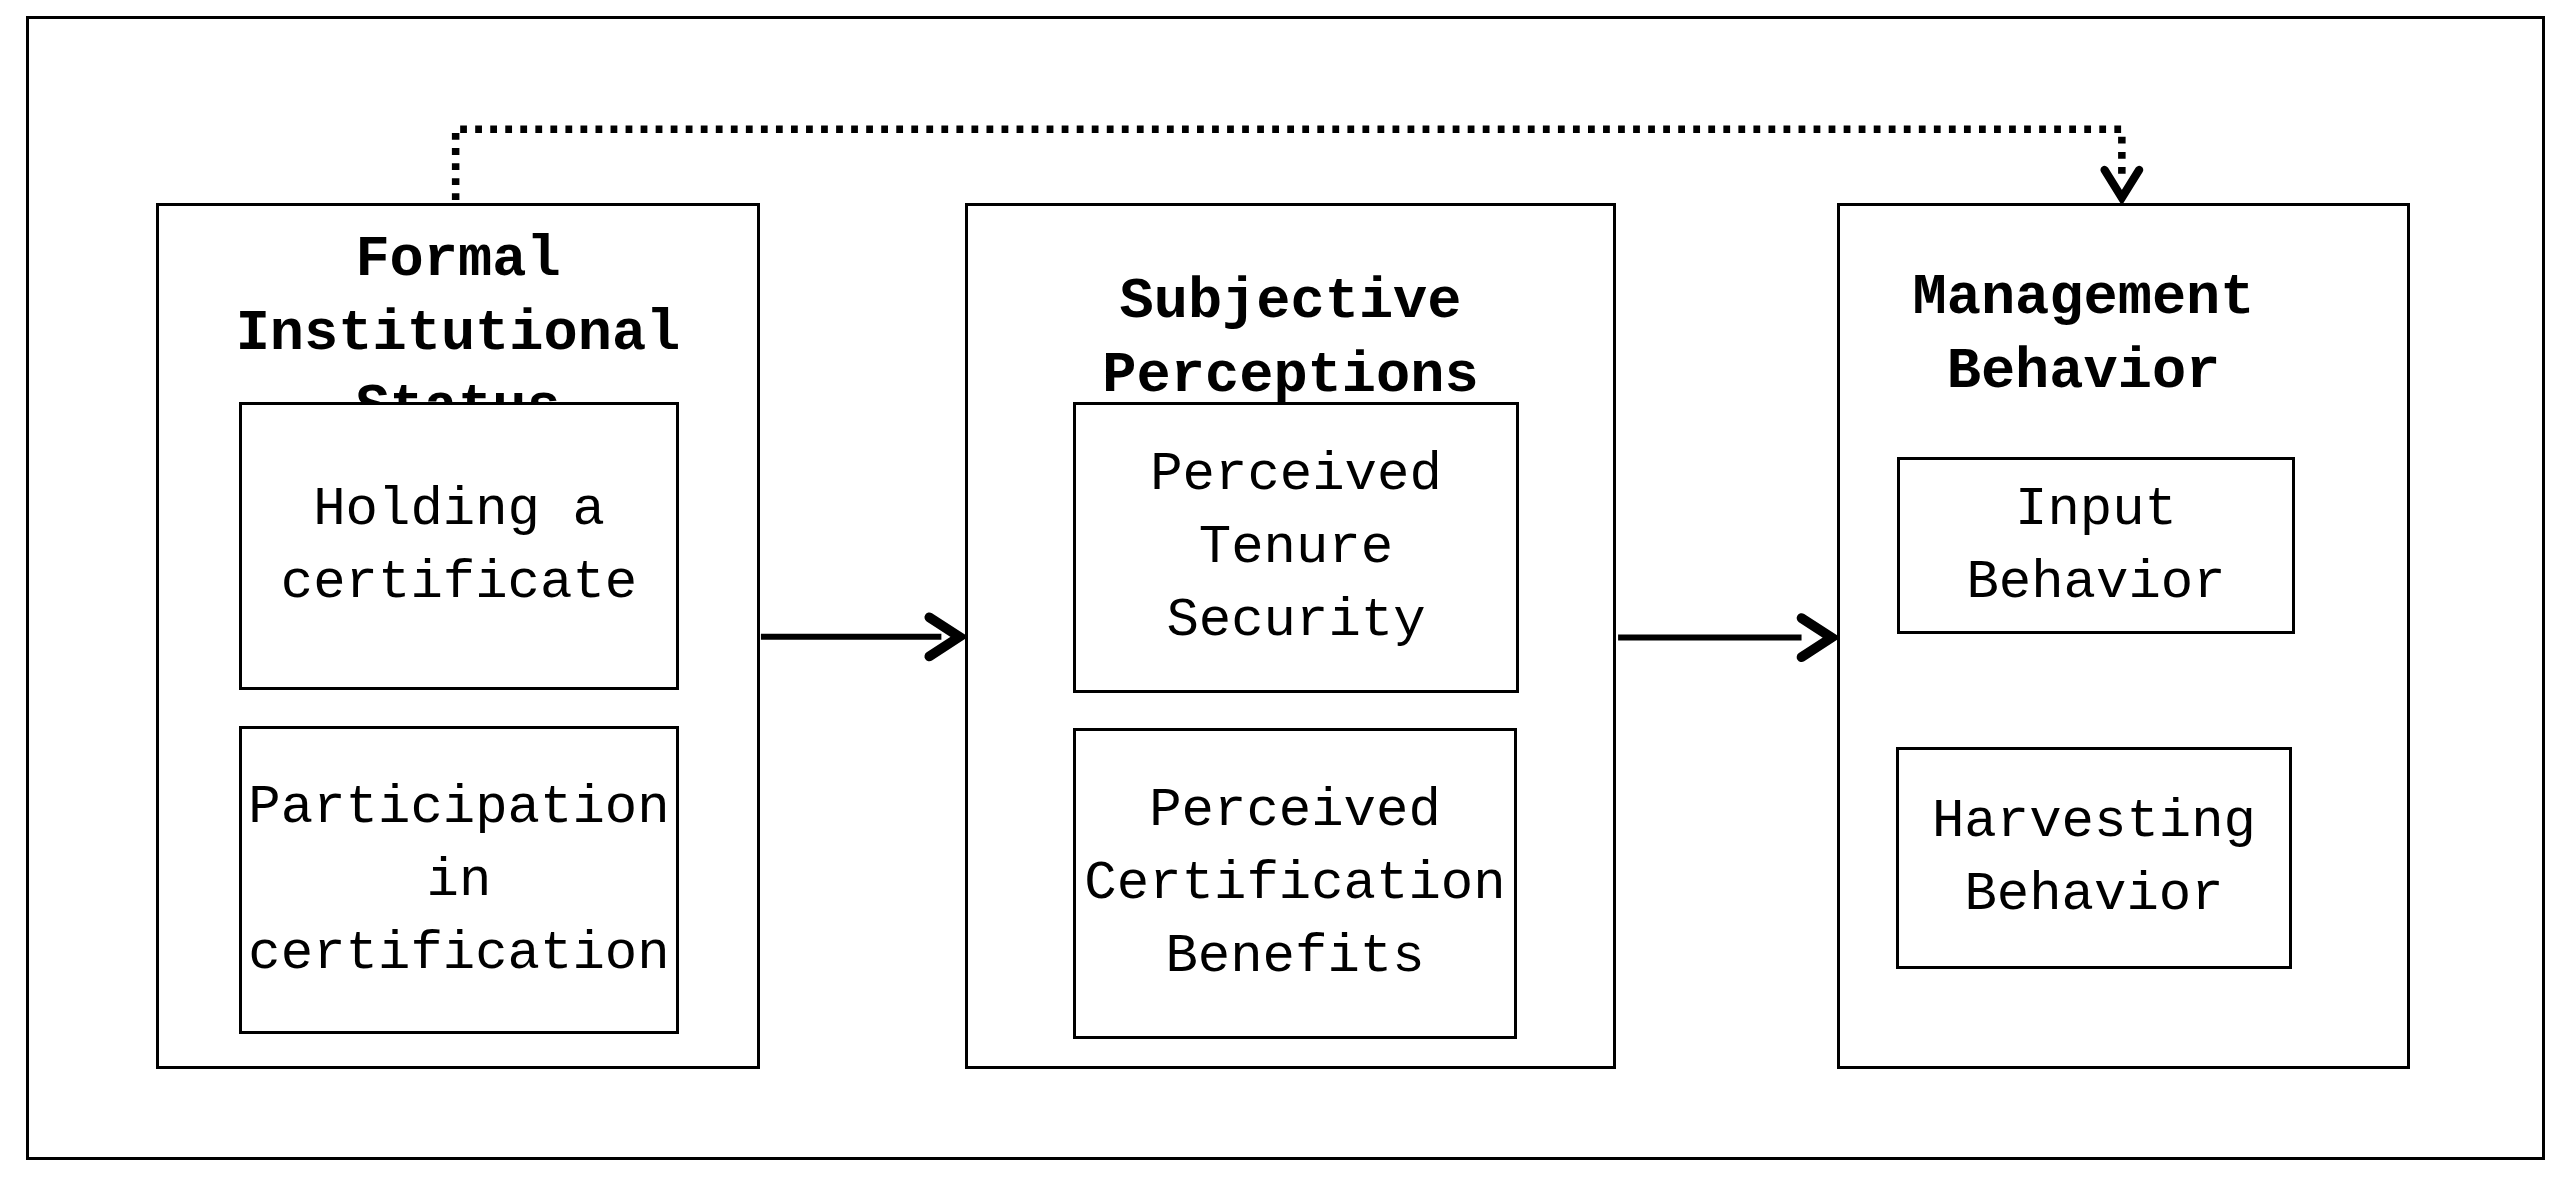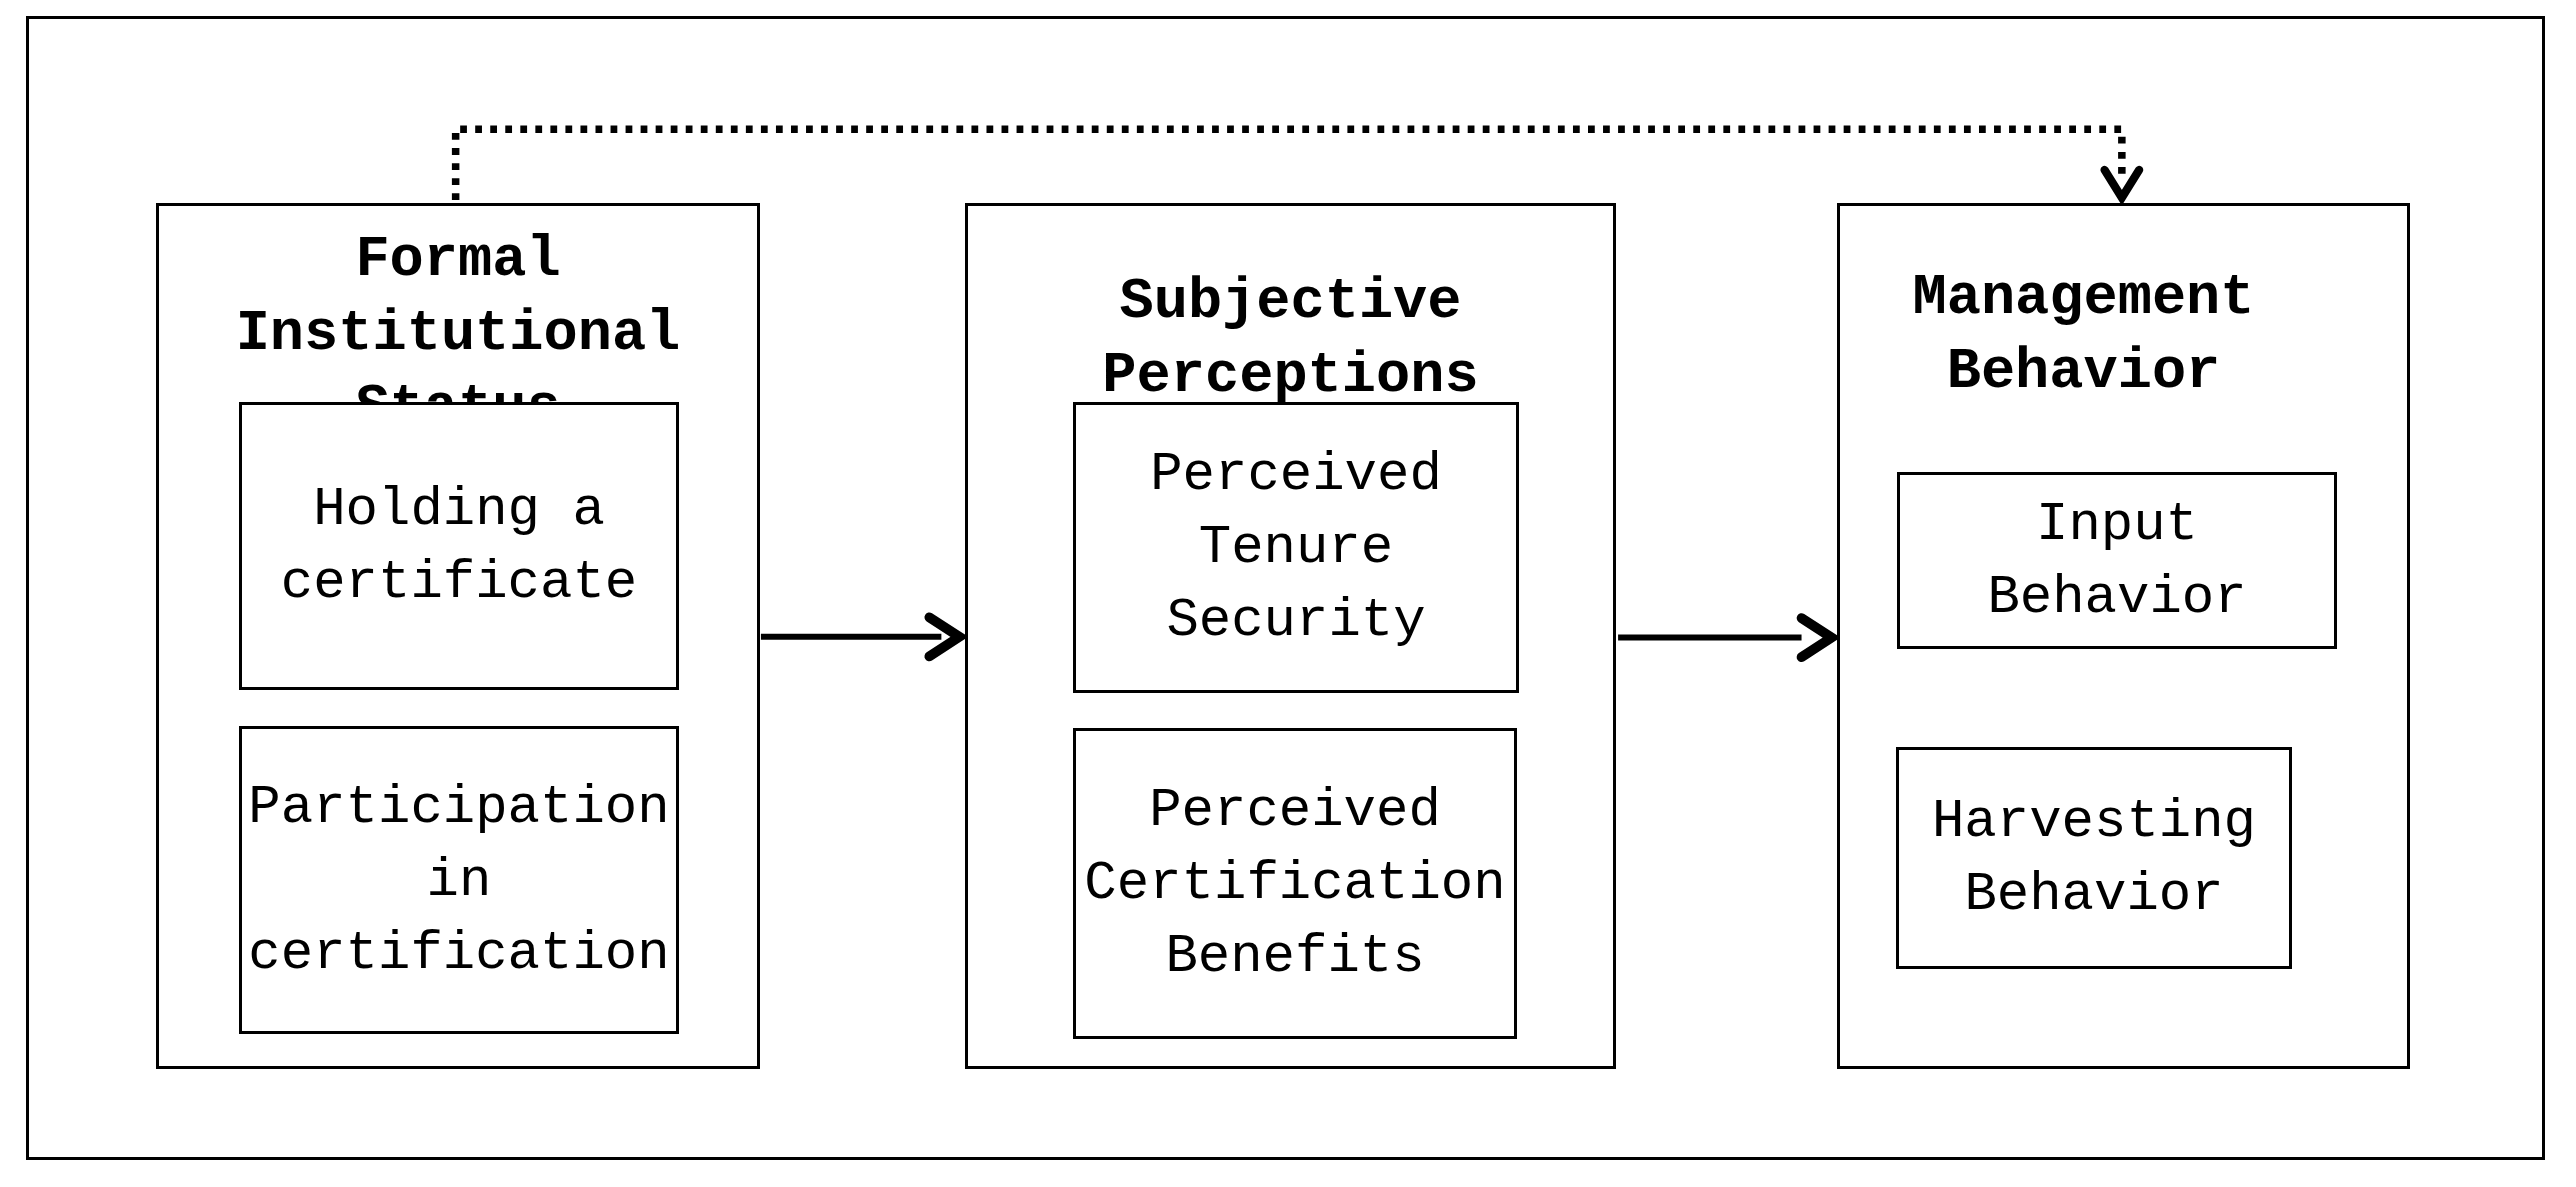--- a/index.html
+++ b/index.html
@@ -114,21 +114,21 @@
   </div>
   <div class="sub-box" style="left:1073px;top:728px;width:444px;height:311px">
     <span class="sub-label">Perceived
 Certification
 Benefits</span>
   </div>
 
   <section class="group-box" style="left:1837px;top:203px;width:573px;height:866px"></section>
   <h2 class="group-title" style="left:1837px;top:261px;width:493px">Management
 Behavior</h2>
-  <div class="sub-box" style="left:1897px;top:472px;width:440px;height:177px">
+  <div class="sub-box" style="left:1897px;top:457px;width:398px;height:177px">
     <span class="sub-label">Input Behavior</span>
   </div>
   <div class="sub-box" style="left:1896px;top:747px;width:396px;height:222px">
     <span class="sub-label">Harvesting
 Behavior</span>
   </div>
 
 </div>
 
 

